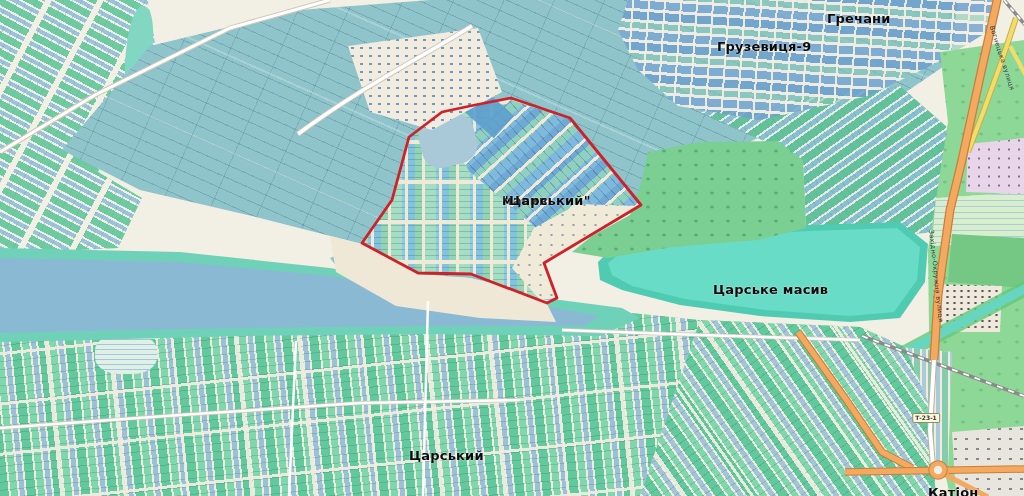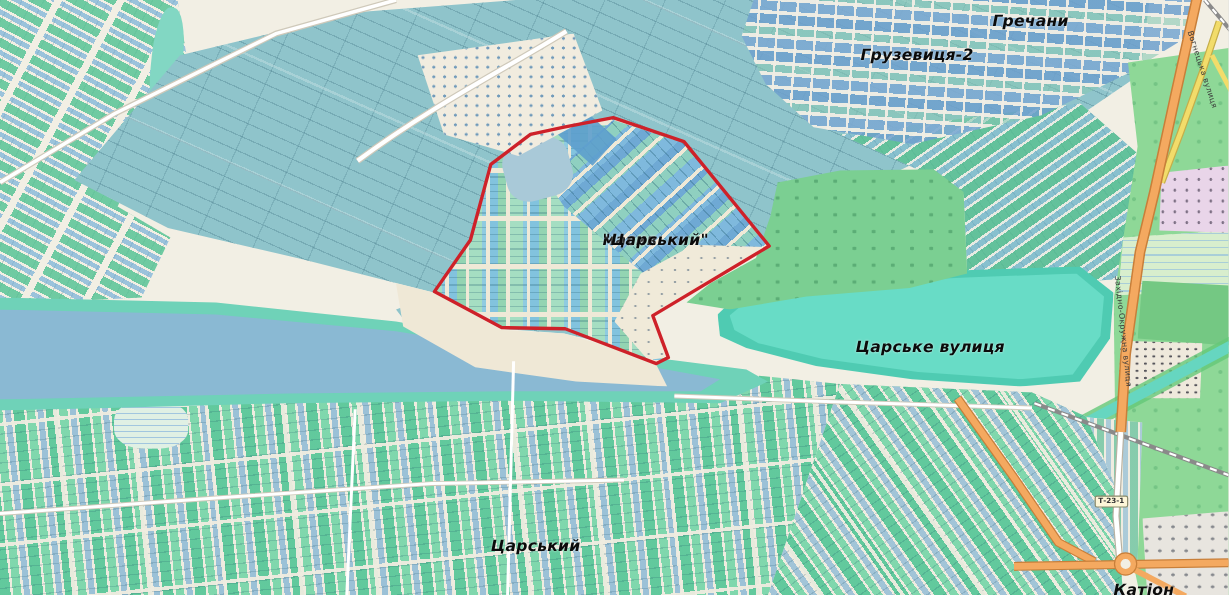--- a/index.html
+++ b/index.html
@@ -243,33 +243,33 @@
       <path d="M845,472 L1024,469" stroke="#c87f3a" stroke-width="7.5"></path>
       <path d="M845,472 L1024,469" stroke="#f4a960" stroke-width="5.5"></path>
       <path d="M940,472 L988,497" stroke="#f4a960" stroke-width="5"></path>
       <circle cx="938" cy="470" r="6.5" fill="#f2efe4" stroke="#c87f3a" stroke-width="6.5"></circle>
       <circle cx="938" cy="470" r="6.5" fill="#f2efe4" stroke="#f4a960" stroke-width="4.5"></circle>
     </g>
 
     <polygon fill="none" stroke-linejoin="round" points="511,98 570,118 641,205 544,263 557,298 547,303 471,274 418,273 362,243 392,200 409,137 442,112 470,106" stroke="#ce2129" stroke-width="2.8"></polygon>
   </svg>
 
-  <div style="left:0;top:0;width:100%;height:100%;font-style:italic;">
+  <div style="left:0;top:0;width:100%;height:100%;">
       <div class="place-label" style="left: 827px; top: 12px; font-size: 13px;">
         <div>Гречани</div>
       </div>
       <div class="place-label" style="left: 717px; top: 40px; font-size: 13px;">
-        <div>Грузевиця-2</div>
+        <div>Грузевиця-9</div>
       </div>
       <div class="place-label" style="left: 502px; top: 194px; font-size: 13px;">
         <div>масив</div>
         <div>"Царський"</div>
       </div>
       <div class="place-label" style="left: 713px; top: 283px; font-size: 13px;">
-        <div>Царське вулиця</div>
+        <div>Царське масив</div>
       </div>
       <div class="place-label" style="left: 409px; top: 449px; font-size: 13px;">
         <div>Царський</div>
       </div>
       <div class="place-label" style="left: 928px; top: 486px; font-size: 13px;">
         <div>Катіон</div>
       </div>
     </div>
   <div style="left:0;top:0;width:100%;height:100%;">
       <div class="road-label" style="left: 936px; top: 276px; transform: translate(-50%, -50%) rotate(84deg);">Західно-Окружна вулиця</div>

